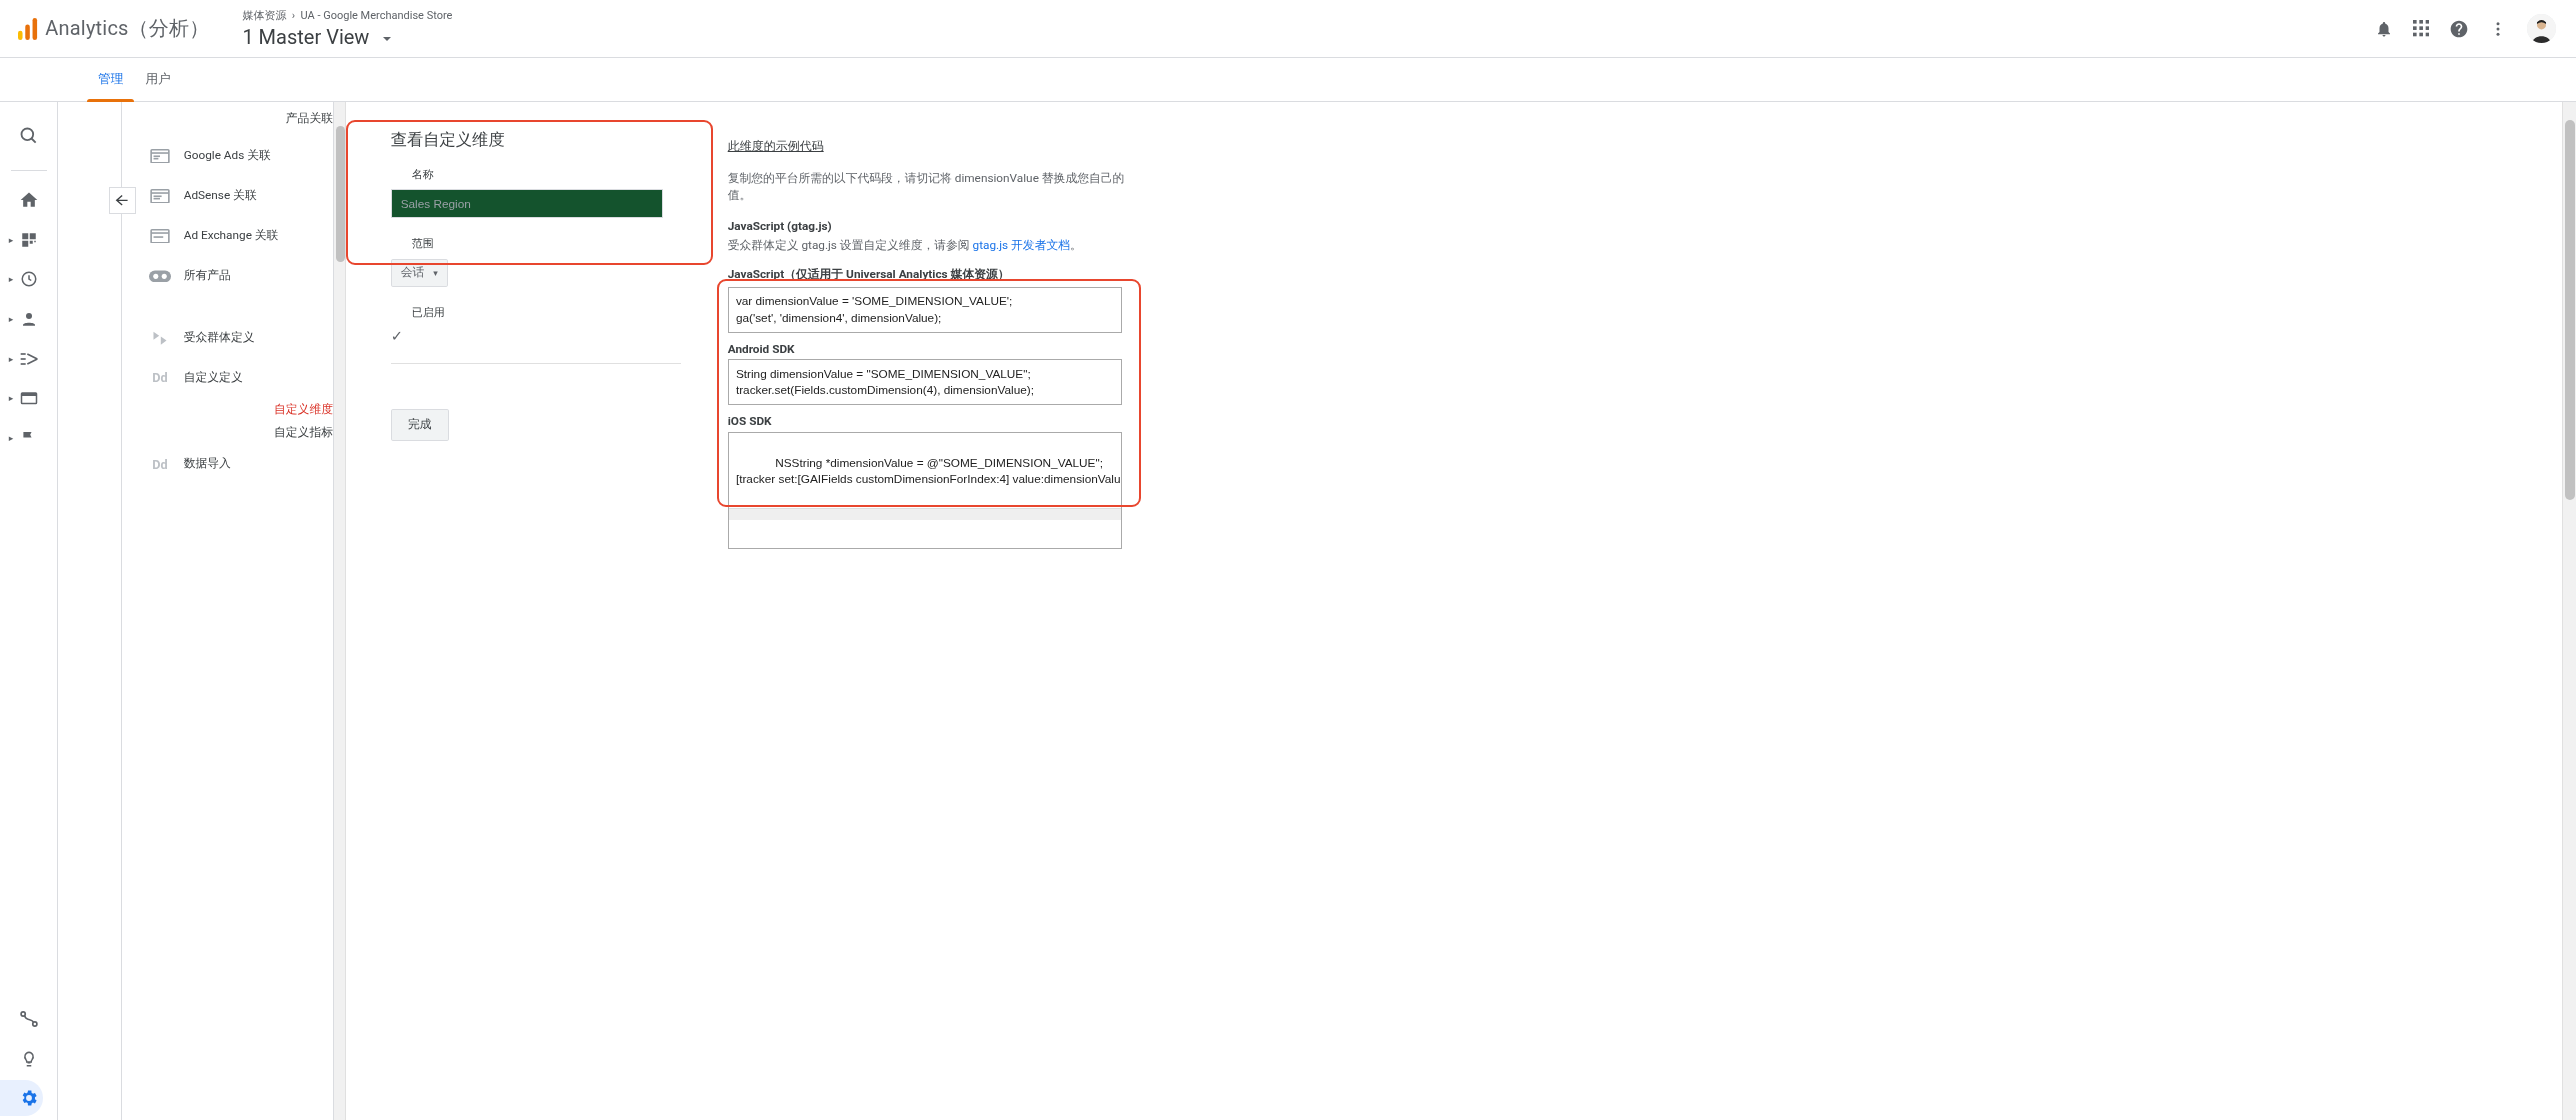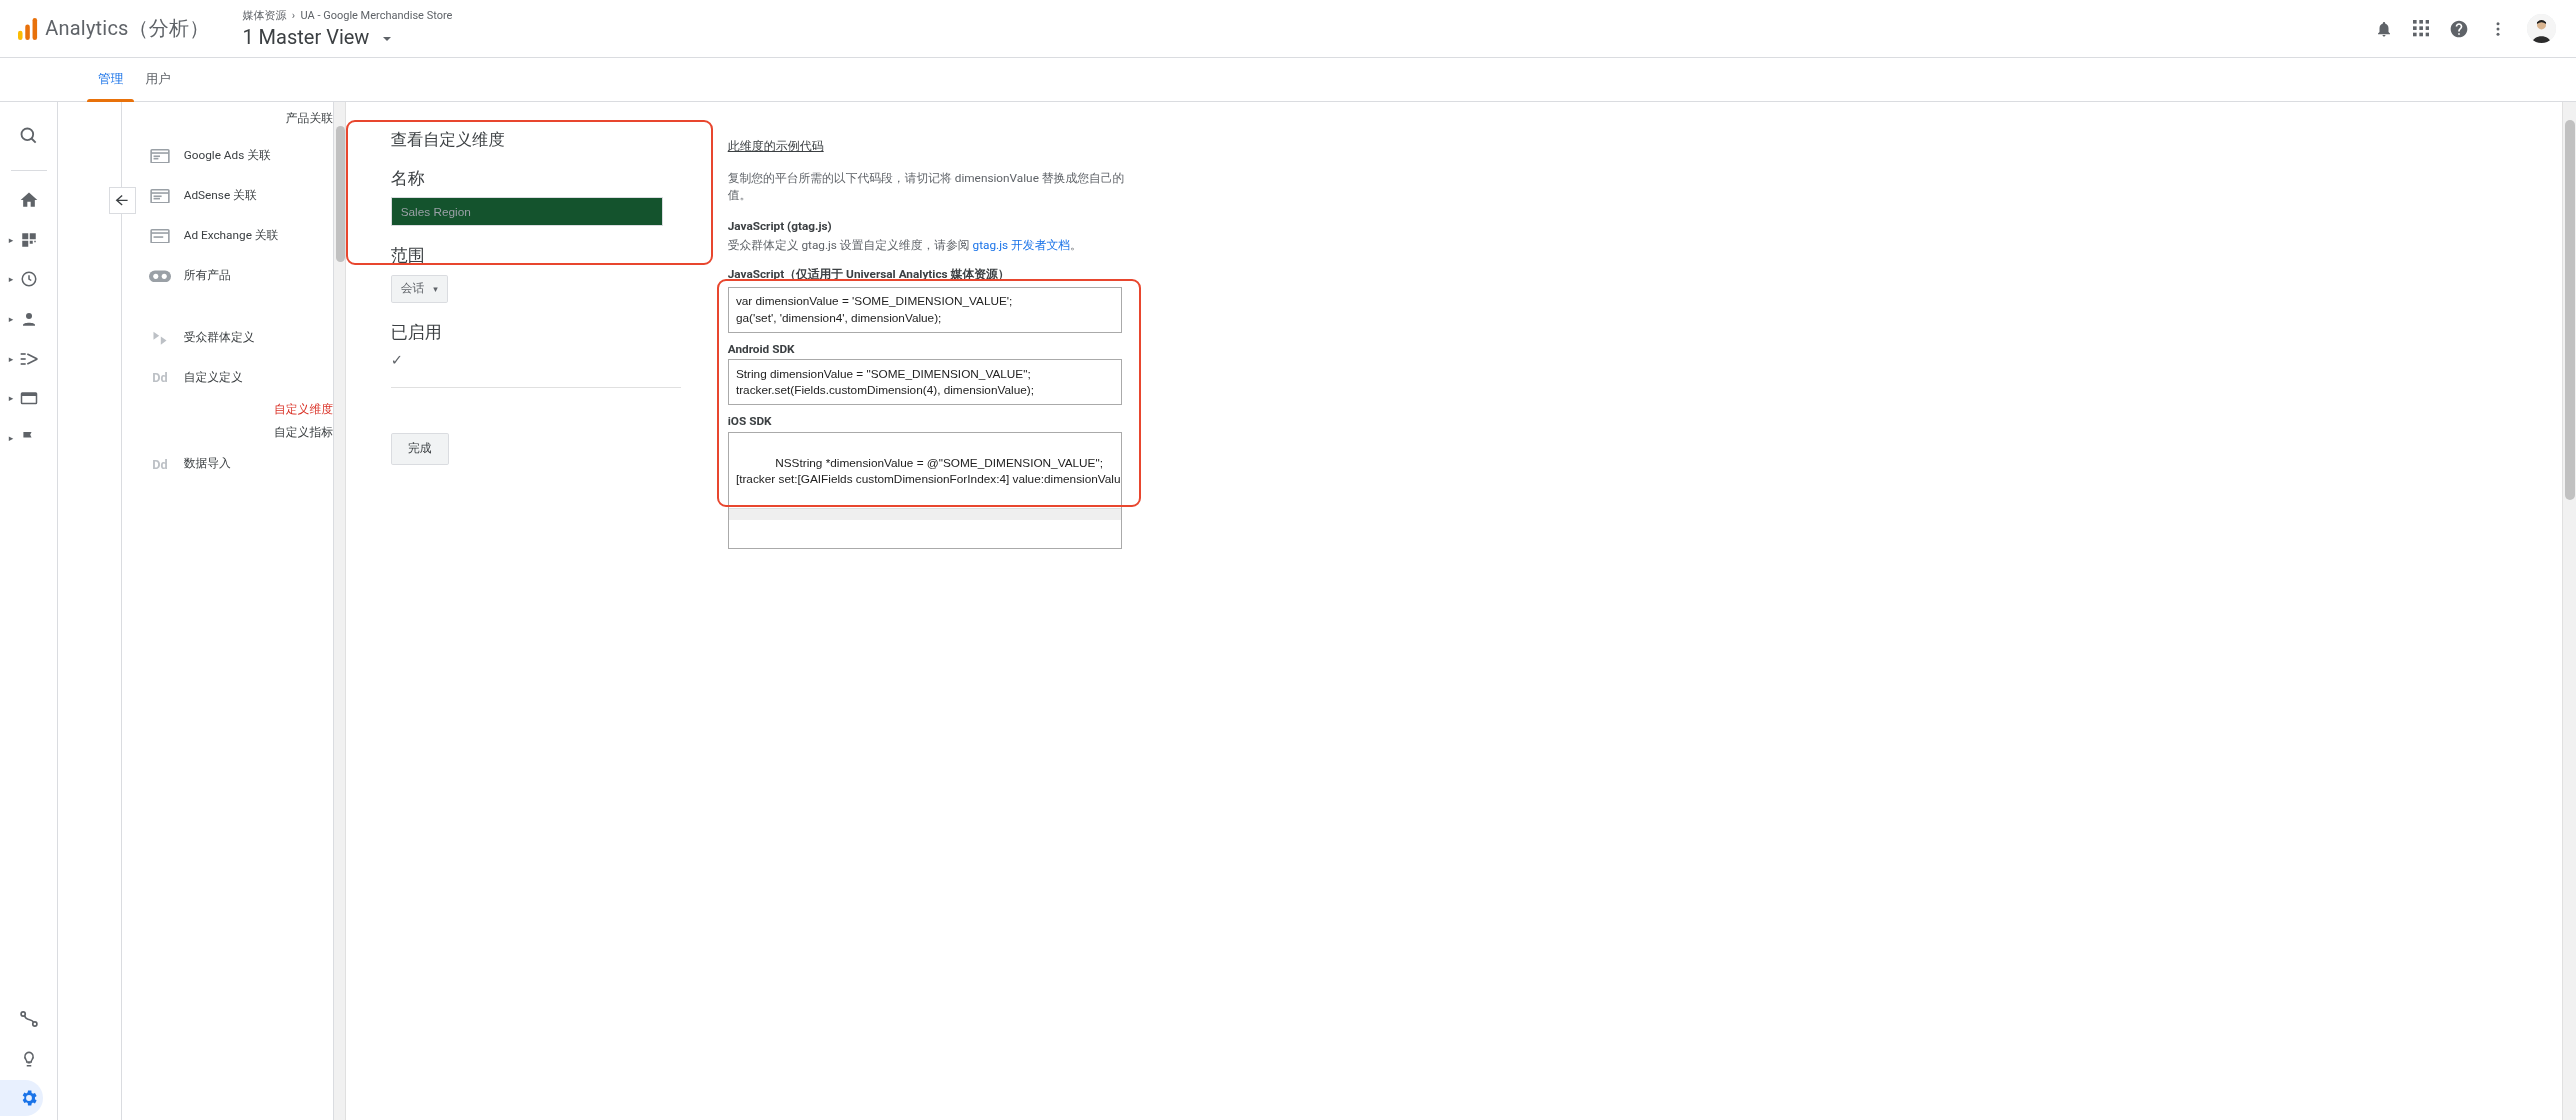--- a/index.html
+++ b/index.html
@@ -59,21 +59,21 @@
 .main-scroll { flex:1; position:relative; overflow:hidden;}
 .scroll-track { position:absolute; left:0; top:0; bottom:0; width:12.7px; background:#f1f1f1; border-left:0.9px solid #dadce0; border-right:0.9px solid #e0e0e0;}
 .scroll-thumb-outer { position:absolute; left:1.8px; top:23.5px; width:9px; height:136px; background:#c1c1c1; border-radius:4.5px;}
 
 .content-area { position:absolute; left:12.7px; right:0; top:0; bottom:0; background:#fff; display:flex;justify-content:flex-end;}
 
 .left-panel { padding: 27px 36px 18px 45px; width: 371px; position:relative;}
 .red-box-1 { position:absolute; top:18px; left:0; width: 367px; height: 145px; border: 2.7px solid #e8462e; border-radius: 9px; pointer-events:none;}
 
 .panel-heading { font-size: 16.3px; color:#3c4043; margin-bottom: 16.3px; font-weight:400;}
-.field-label { font-size: 17px; color:#3c4043; margin-bottom: 7.2px;}
+.field-label { font-size: 11px; color:#3c4043; margin-bottom: 7.2px; margin-left: 21px;}
 .text-input { width: 272px; height: 29px; border:0.9px solid #dadce0; padding: 0 9px; font-size:11.8px; color:#80868b; background:#14532d;}
 .field-group { margin-bottom: 18px;}
 .select-box { display:inline-flex; align-items:center; background:#f1f3f4; border:0.9px solid #dadce0; padding: 5.4px 9px; font-size:11.8px; color:#5f6368; border-radius:1.8px; gap:9px;}
 .checkmark { color:#5f6368; font-size:14.5px;}
 .done-btn { margin-top: 36px; padding: 7.2px 16.3px; background:#f1f3f4; border:0.9px solid #dadce0; font-size:11.8px; color:#3c4043; cursor:pointer; border-radius:1.8px;}
 
 .right-panel { flex:1; padding: 36px 18px 18px 11px; position:relative;}
 .right-heading { font-size: 12px; color:#3c4043; margin-bottom: 14.5px; text-decoration: underline;}
 .right-desc { font-size: 11.8px; color:#5f6368; margin-bottom: 14.5px; line-height:1.5; max-width: 398px;}
 .sub-heading { font-size: 11.8px; font-weight:700; color:#3c4043; margin-bottom: 3.6px;}

